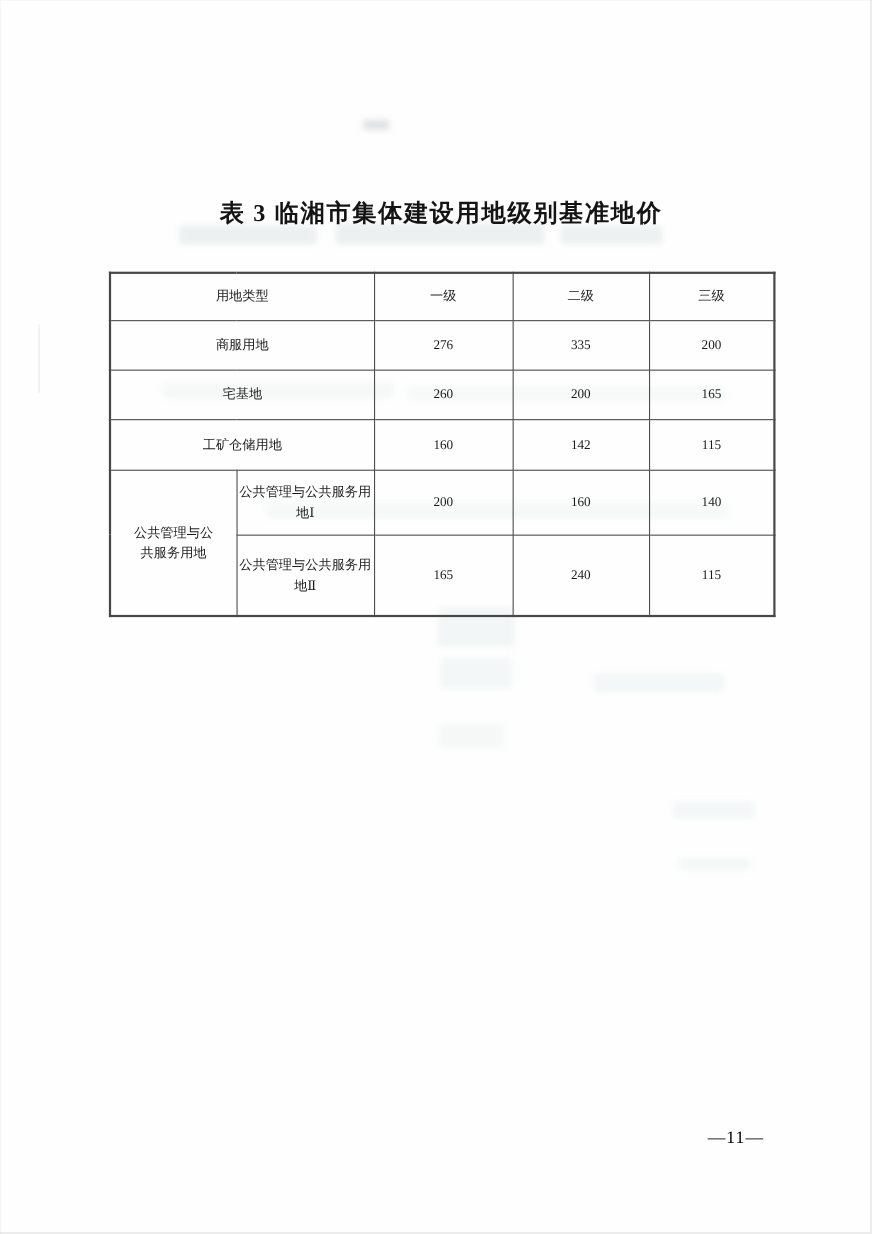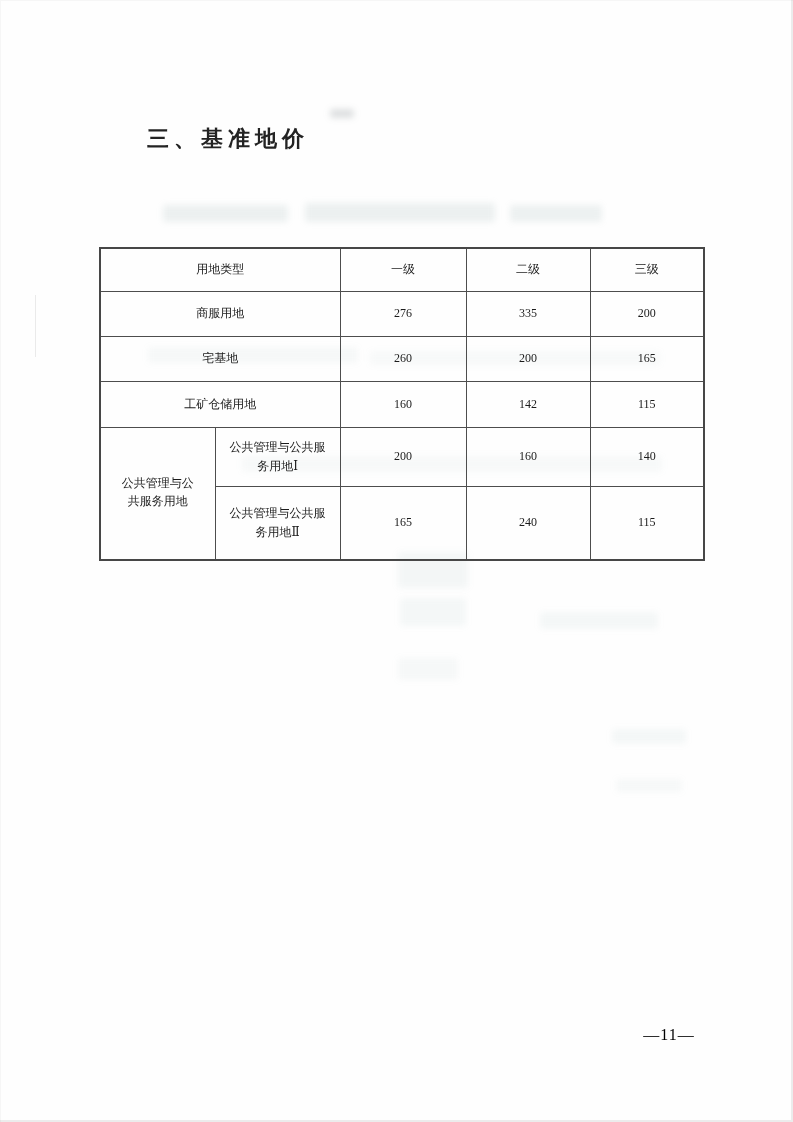--- a/index.html
+++ b/index.html
@@ -70,22 +70,22 @@
     line-height: 1.55;
     padding: 0 10px;
     word-break: break-all;
     overflow: hidden;
   }
   .price-table .row-header { height: 43px; }
   .price-table .row-std    { height: 45px; }
   .price-table .row-std3   { height: 46px; }
   .price-table .row-tall-a { height: 59px; }
   .price-table .row-tall-b { height: 74px; }
-  .price-table td.group-cell { padding: 0 20px; font-family: Liberation Mono, monospace; }
-  .price-table td.subtype-cell { padding: 0 12px; margin-top: 36px; }
+  .price-table td.group-cell { padding: 0 20px; }
+  .price-table td.subtype-cell { padding: 0 0; margin-top: 36px; }
   .page-number {
     position: absolute;
     left: 619px;
     top: 1026px;
     width: 100px;
     text-align: center;
     font-size: 16px;
     color: #000000;
     letter-spacing: 1px;
   }
@@ -120,22 +120,22 @@
   <div class="bleed" style="left:370px; top:351px; width:290px; height:14px; background:rgba(120,150,155,0.05);"></div>
   <div class="bleed" style="left:242px; top:456px; width:420px; height:16px; background:rgba(120,150,155,0.05);"></div>
   <div class="bleed" style="left:398px; top:552px; width:70px; height:36px; background:rgba(120,150,155,0.08);"></div>
   <div class="bleed" style="left:400px; top:598px; width:66px; height:28px; background:rgba(120,150,155,0.07);"></div>
   <div class="bleed" style="left:398px; top:658px; width:60px; height:22px; background:rgba(120,150,155,0.06);"></div>
   <div class="bleed" style="left:540px; top:612px; width:118px; height:17px; background:rgba(120,150,155,0.07);"></div>
   <div class="bleed" style="left:612px; top:729px; width:74px; height:15px; background:rgba(120,150,155,0.07);"></div>
   <div class="bleed" style="left:616px; top:779px; width:66px; height:13px; background:rgba(120,150,155,0.06);"></div>
   <div class="crease"></div>
 
-  <div class="section-heading">三、基准地价</div>
 
+  <div class="table-title">表 3 临湘市集体建设用地级别基准地价</div>
 
 
   <table class="price-table">
     <colgroup>
       <col style="width:115px">
       <col style="width:125px">
       <col style="width:126px">
       <col style="width:124px">
       <col style="width:114px">
     </colgroup>

